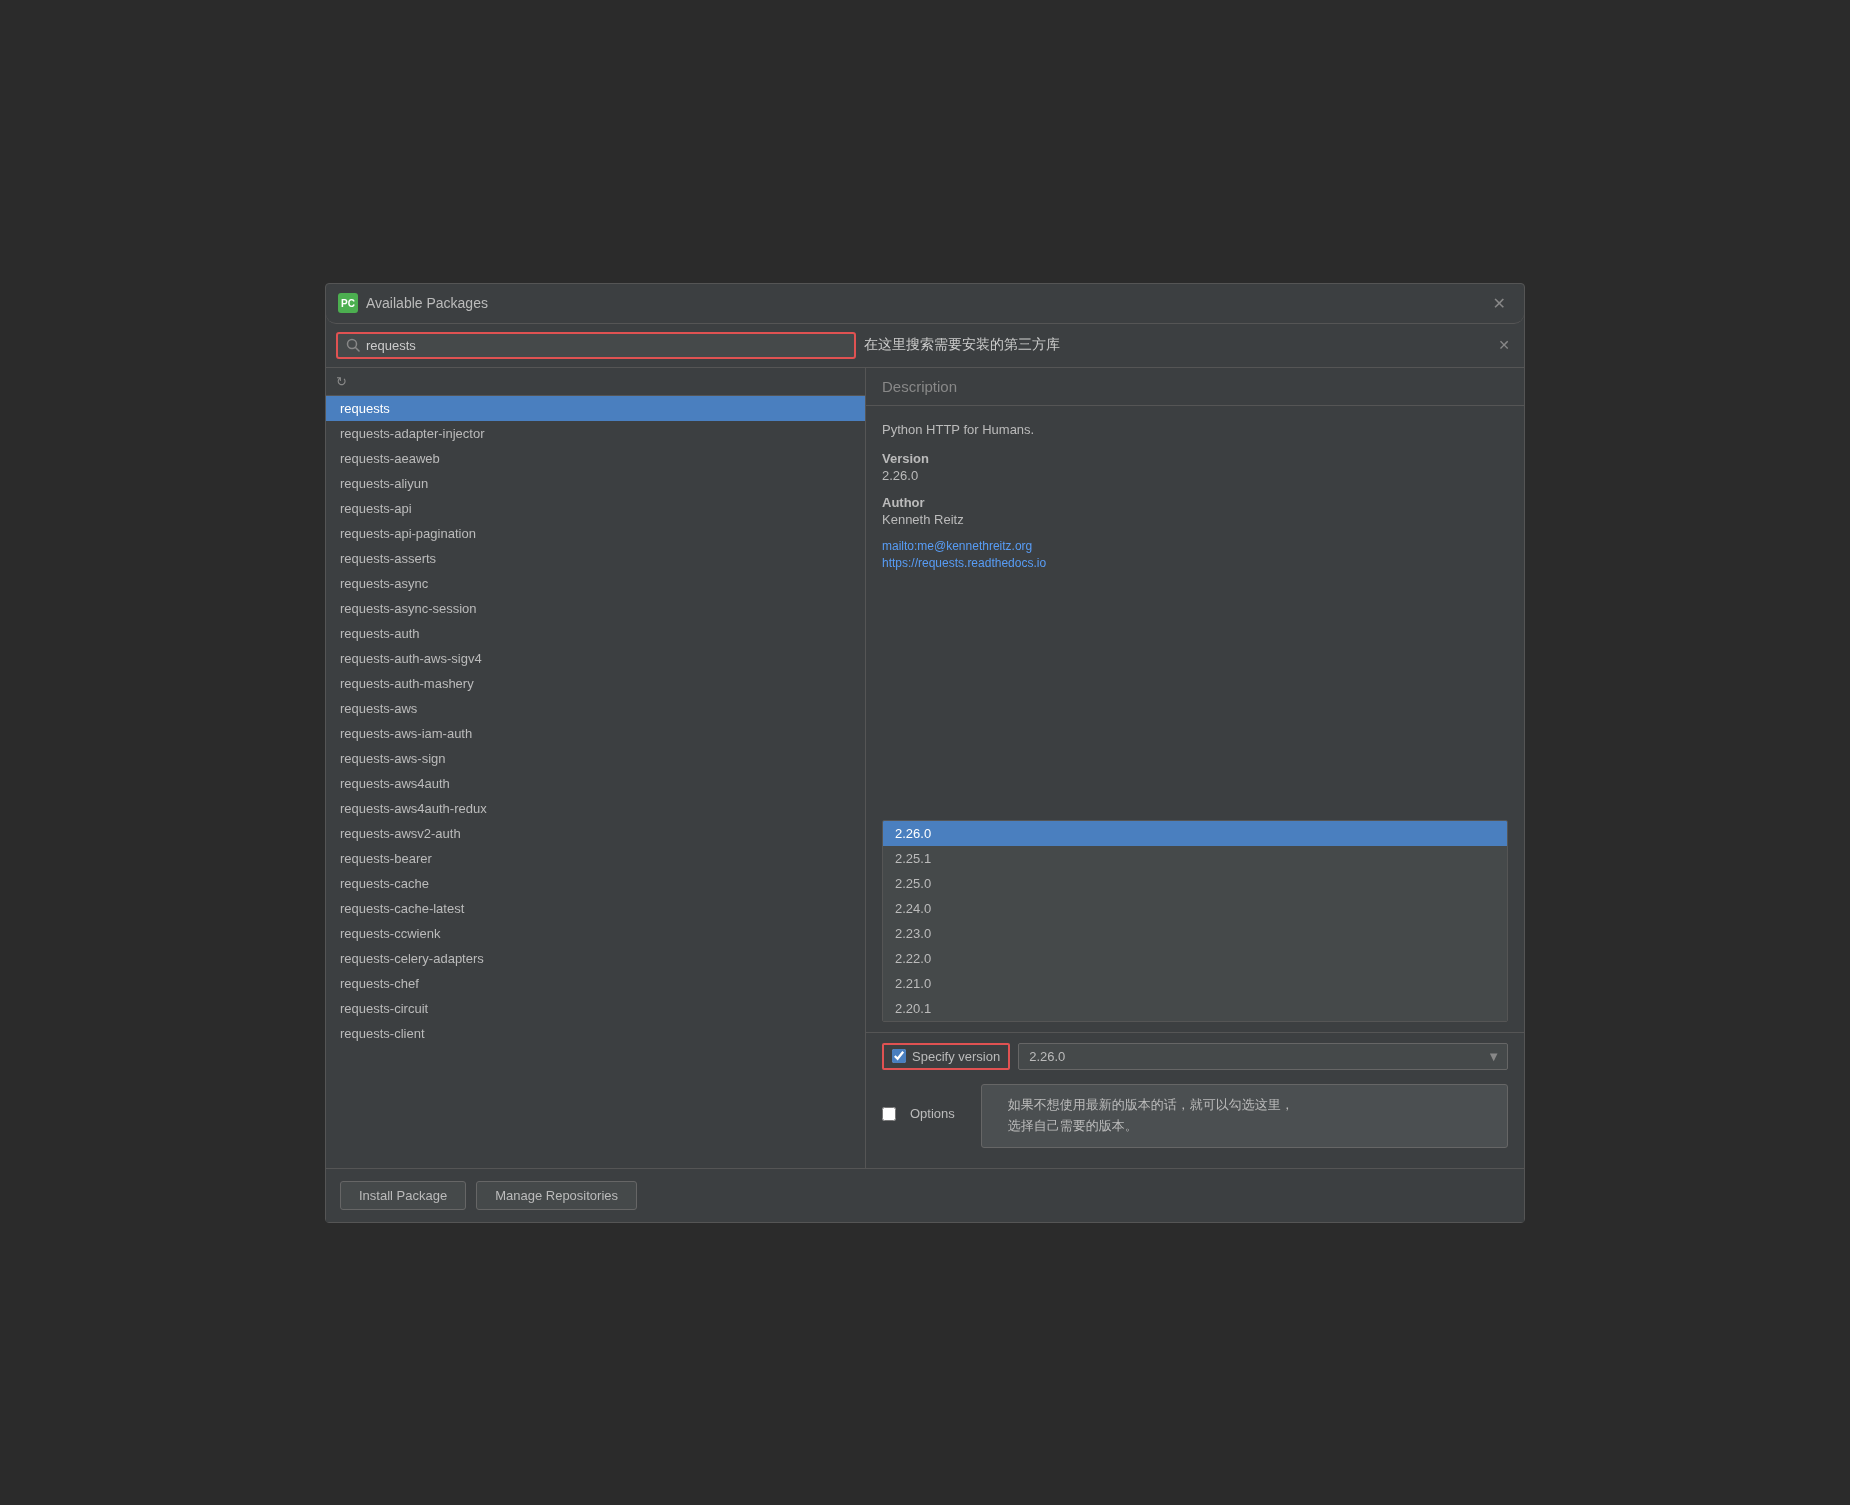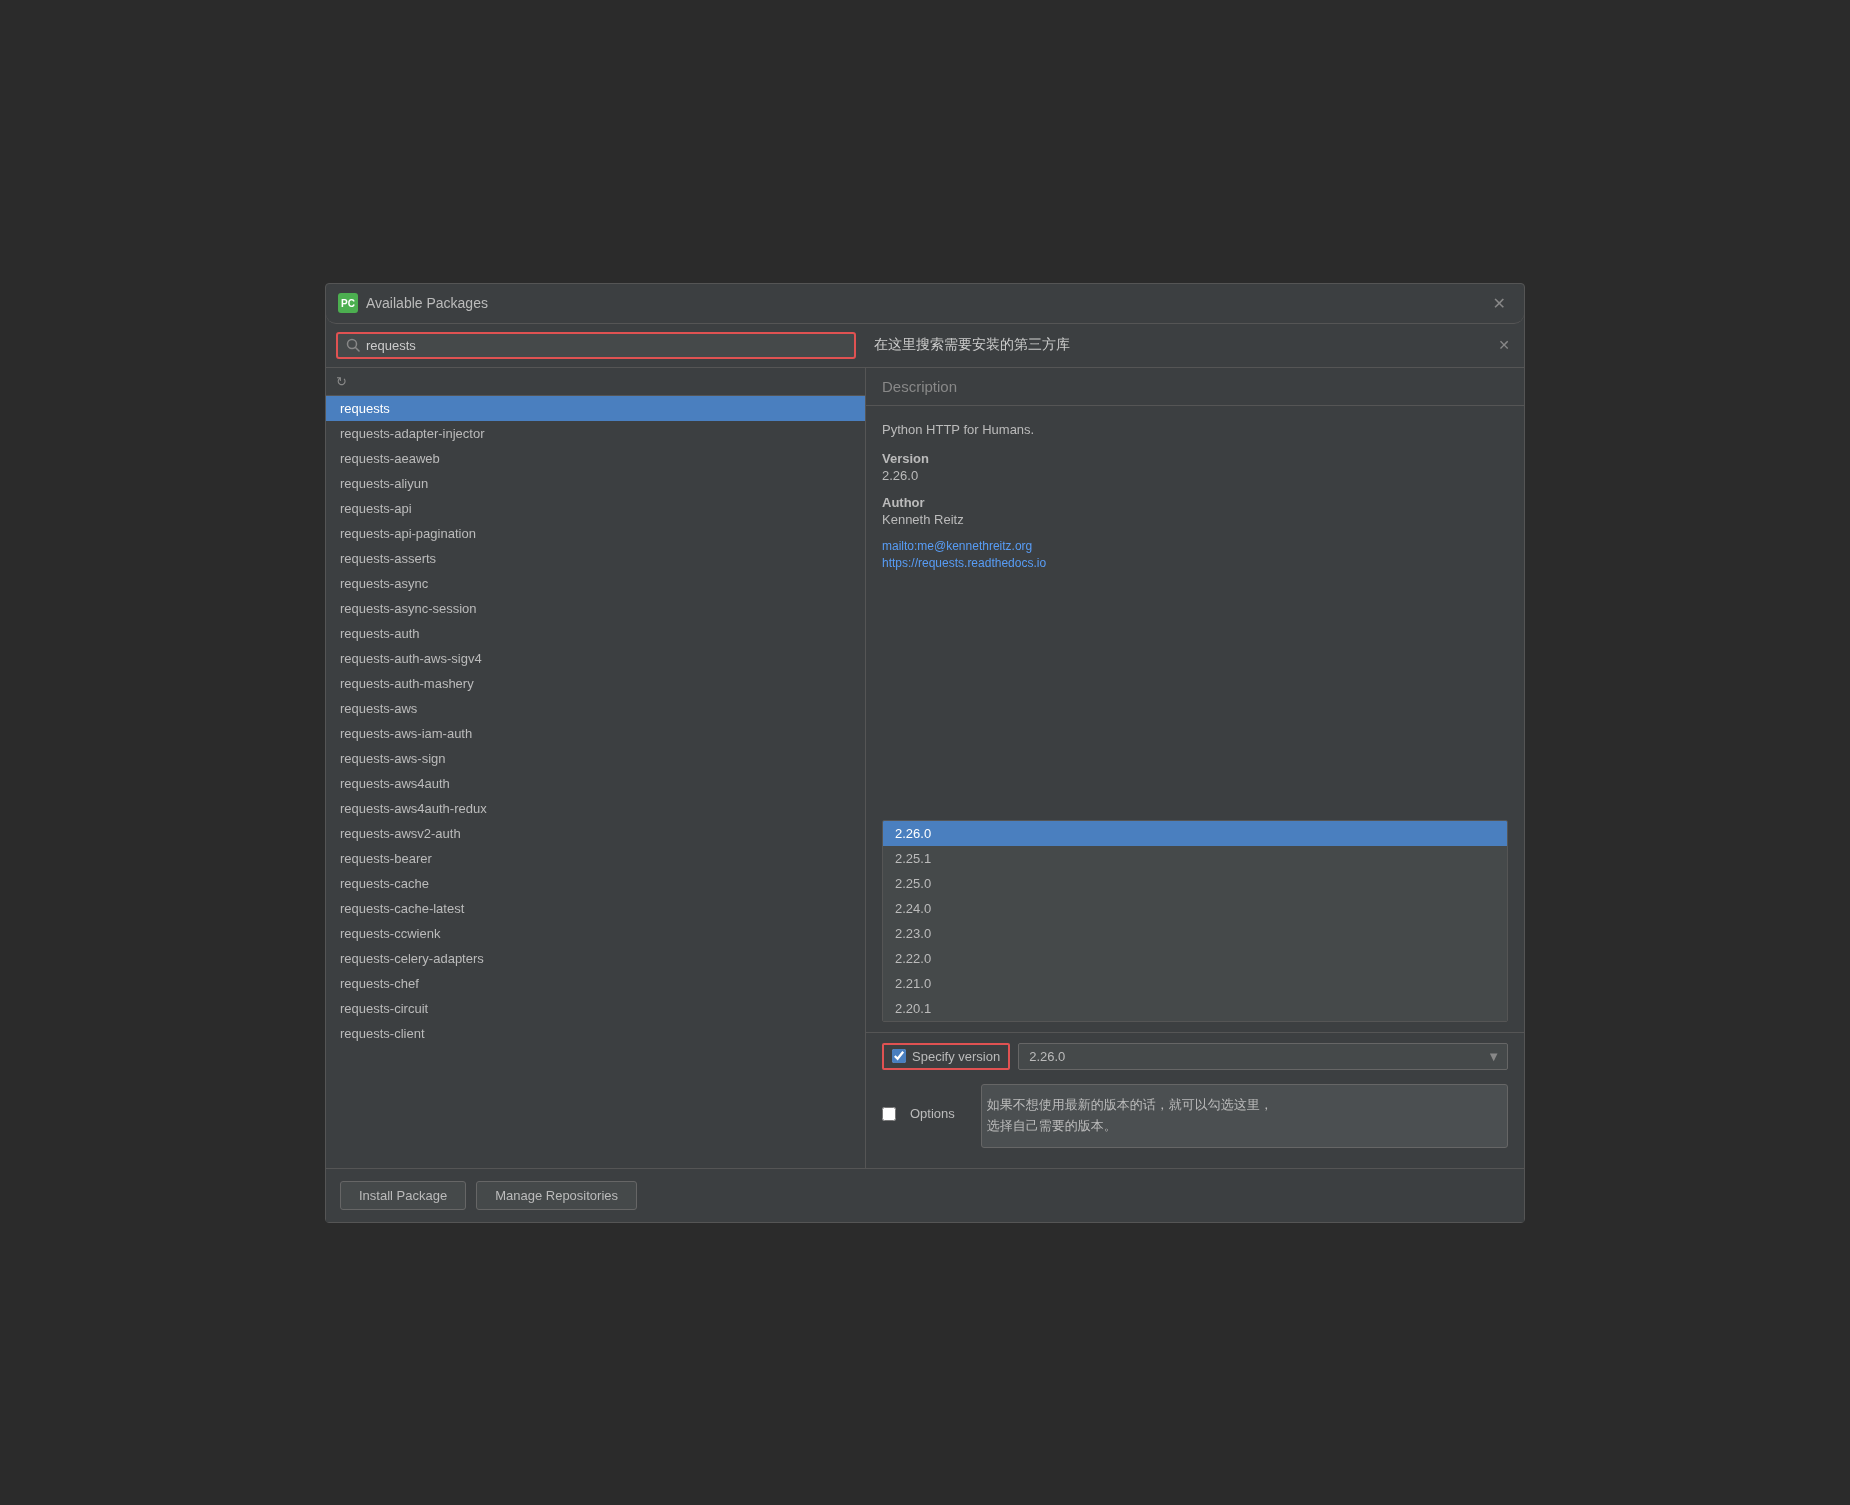--- a/index.html
+++ b/index.html
@@ -87,21 +87,20 @@
       background: transparent;
       border: none;
       outline: none;
       color: #ccc;
       font-size: 13px;
       width: 100%;
     }
     .search-hint {
       color: #ccc;
       font-size: 14px;
-      margin-left: 10px;
     }
     .search-clear {
       position: absolute;
       right: 14px;
       color: #888;
       cursor: pointer;
       font-size: 14px;
     }
     .main-content {
       display: flex;
@@ -256,21 +255,21 @@
     }
     .options-checkbox input[type=checkbox] {
       accent-color: #4a7fbf;
       width: 14px;
       height: 14px;
     }
     .tooltip-box {
       background: #4b4f51;
       border: 1px solid #666;
       border-radius: 3px;
-      padding: 10px 5px;
+      padding: 10px 26px;
       color: #bbb;
       font-size: 13px;
       line-height: 1.6;
       margin-top: 4px;
     }
     .footer-bar {
       padding: 12px 14px;
       border-top: 1px solid #555;
       display: flex;
       align-items: center;

